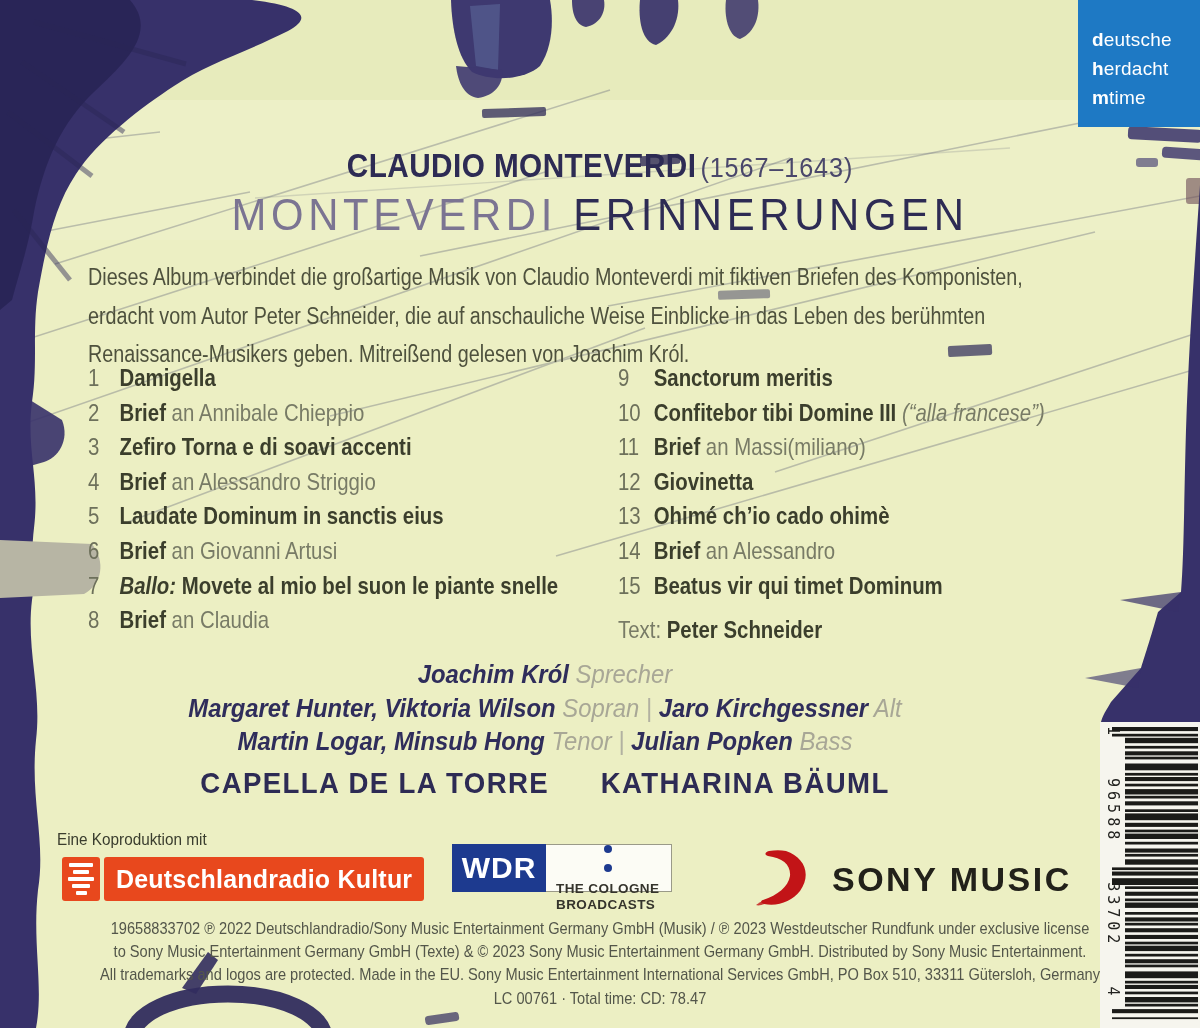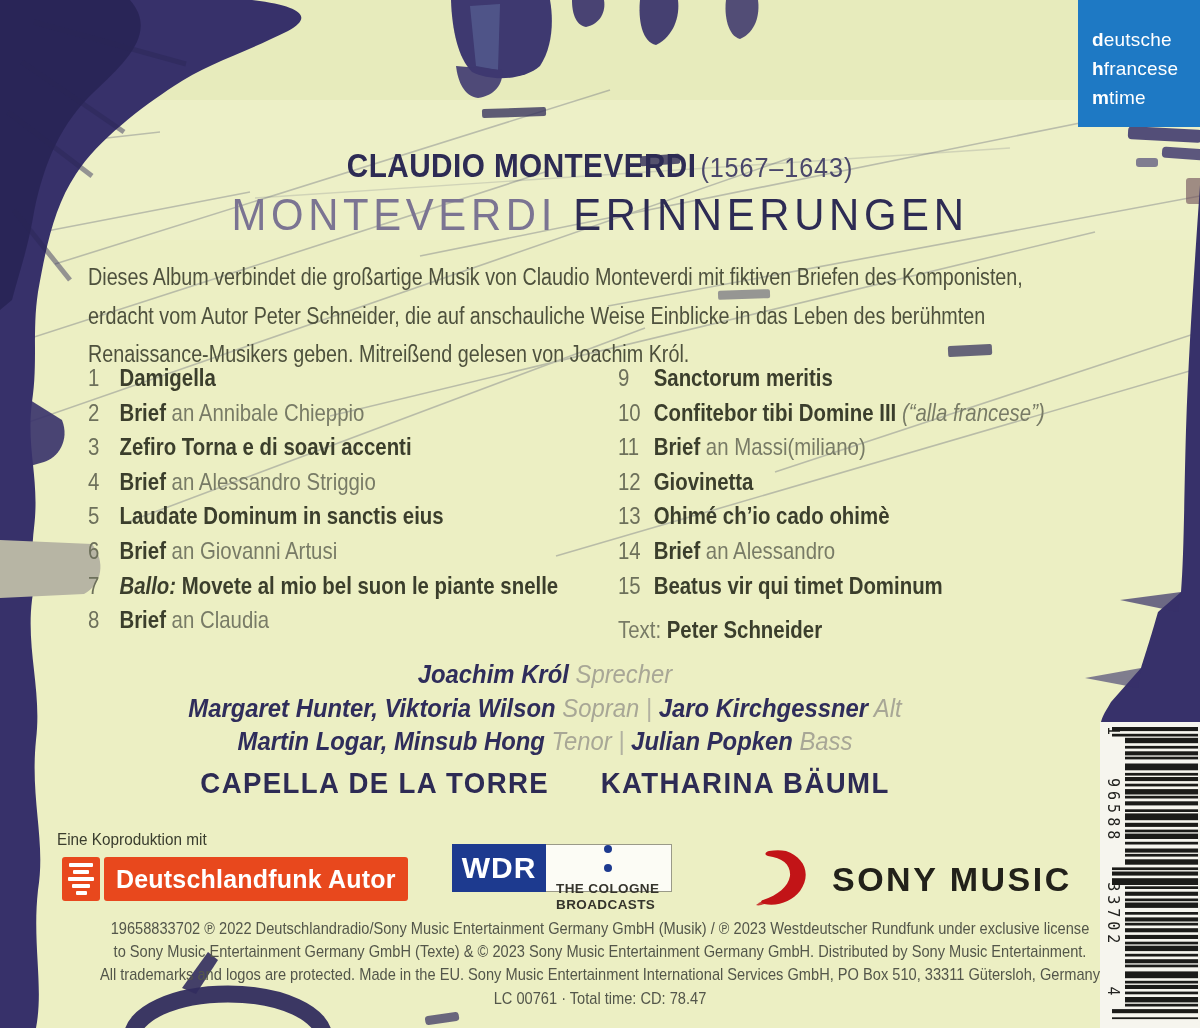--- a/index.html
+++ b/index.html
@@ -155,21 +155,21 @@
     <path fill="#37316a" opacity=".6" d="M1141,668 L1085,678 L1138,688 Z"></path>
 
     <ellipse cx="228" cy="1038" rx="96" ry="44" fill="none" stroke="#322c5e" stroke-width="17" opacity=".95"></ellipse>
     <path fill="#322c5e" opacity=".9" d="M182,988 L208,952 L218,960 L196,994 Z"></path>
     <rect x="425" y="1014" width="34" height="9" rx="3" transform="rotate(-8 442 1018)" fill="#322c5e" opacity=".7"></rect>
   </svg>
 
   <div class="dhm">
     <div id="dhm-lines">
         <div class="dhm-line"><b>d</b><span>eutsche</span></div>
-        <div class="dhm-line"><b>h</b><span>francese</span></div>
+        <div class="dhm-line"><b>h</b><span>erdacht</span></div>
         <div class="dhm-line"><b>m</b><span>time</span></div>
       </div>
   </div>
 
   <div class="composer-line">
     <span class="composer">CLAUDIO MONTEVERDI</span>
     <span class="dates">(1567–1643)</span>
   </div>
   <div class="album-title">
     <span class="muted">MONTEVERDI</span>
@@ -262,21 +262,21 @@
 
   <div class="kopro">Eine Koproduktion mit</div>
   <div class="dlf-logo">
     <div class="dlf-icon">
       <i style="width:24px"></i>
         <i style="width:16px"></i>
         <i style="width:26px"></i>
         <i style="width:18px"></i>
         <i style="width:11px"></i>
     </div>
-    <div class="dlf-text">Deutschlandfunk Autor</div>
+    <div class="dlf-text">Deutschlandradio Kultur</div>
   </div>
   <div class="wdr-logo">
     <div class="wdr-box">WDR</div>
     <div class="wdr-right">
       <div class="wdr-dots">
           <i></i>
           <i></i>
         </div>
       <div class="wdr-lines">
         <div>THE COLOGNE</div>

